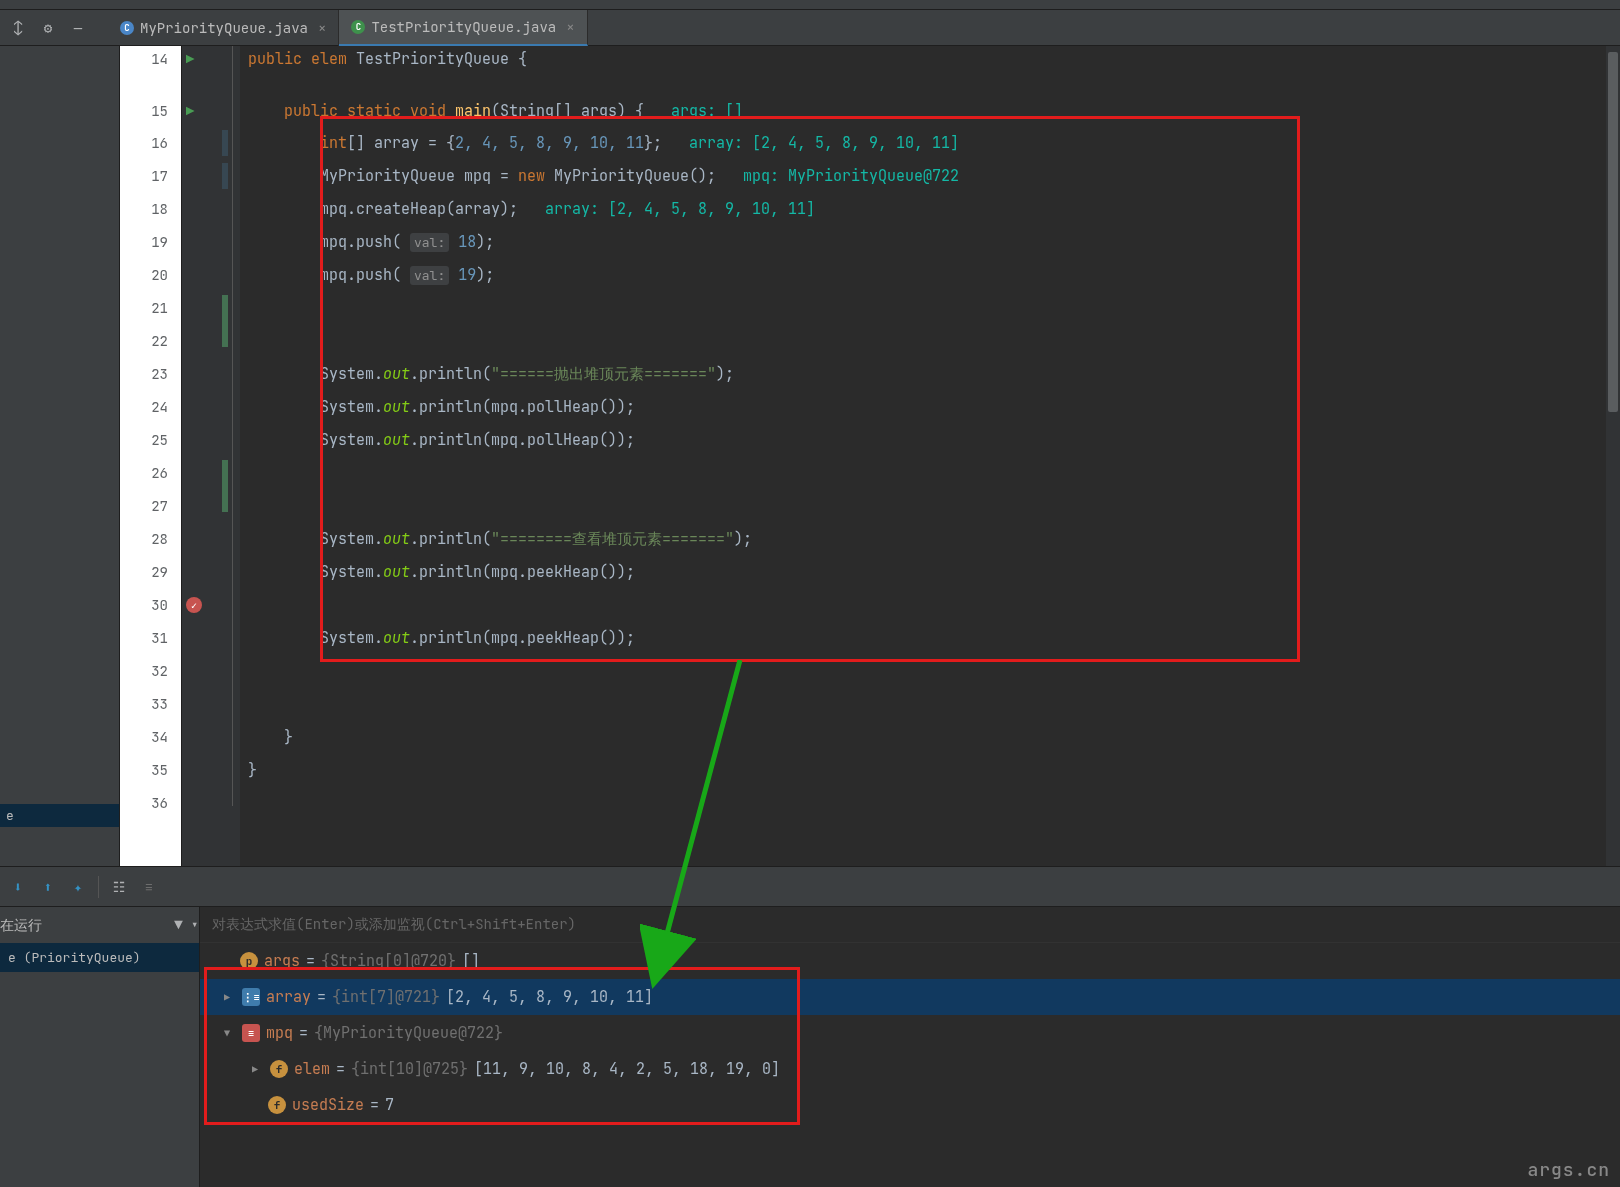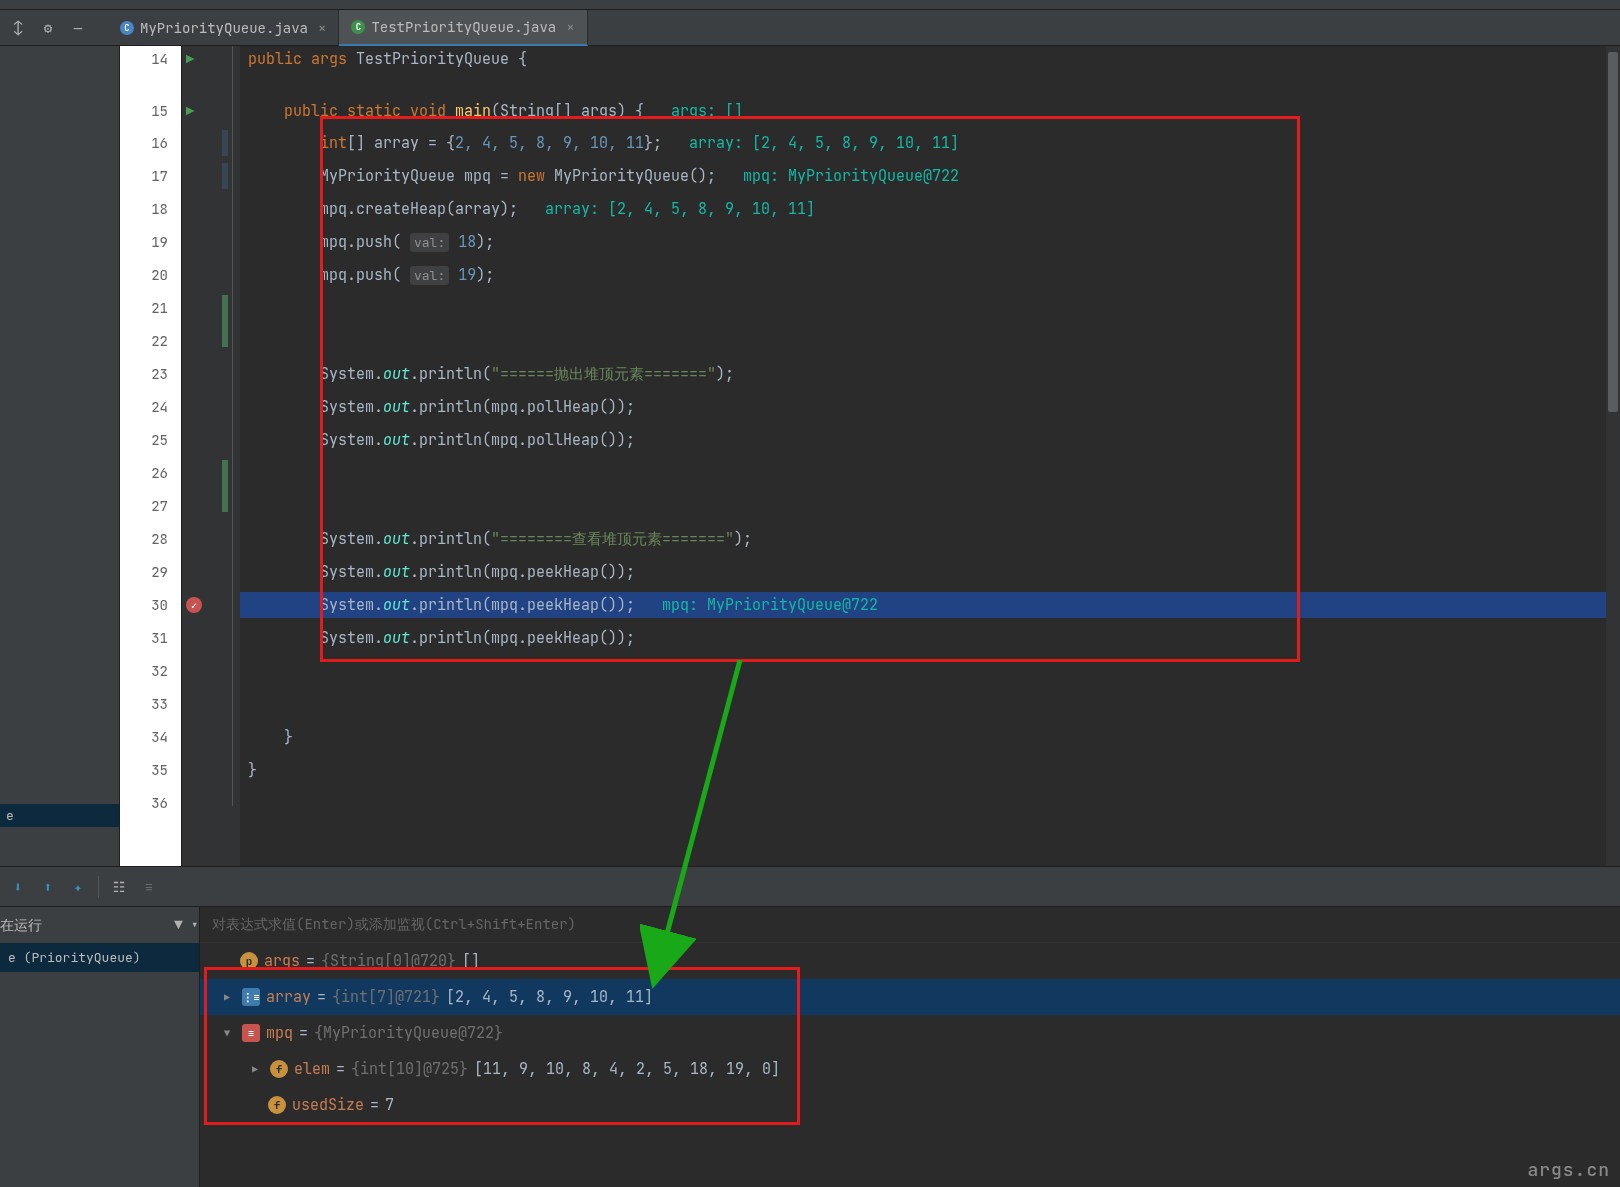--- a/index.html
+++ b/index.html
@@ -98,21 +98,21 @@
     white-space: pre;
     padding-left: 8px;
     font-size: 15px;
   }
   .code-line.current { background: #214283; }
   .kw { color: #cc7832; }
   .cls { color: #a9b7c6; }
   .str { color: #6a8759; }
   .num { color: #6897bb; }
   .hint { color: #14b8a6; }
-  .fld { color: #5eead4; font-style: italic; }
+  .fld { color: #84cc16; font-style: italic; }
   .param-hint { background:#3e4042; color:#909090; padding:1px 4px; border-radius:3px; font-size:13px;}
   .author { color:#787878; font-size:13px;}
   .bp-icon { position:absolute; width:16px; height:16px; background:#c75450; border-radius:50%; left:4px; display:flex; align-items:center; justify-content:center;}
   .bp-icon::after { content:"✓"; color:white; font-size:10px;}
   .red-box { position:absolute; border:3px solid #e21c1c; pointer-events:none;}
   .green-arrow { position:absolute; pointer-events:none;}
   .diff-marker { position:absolute; width:6px; height:26px; }
   .diff-green { background:#447152; }
   .diff-blue { background:#374752;}
 
@@ -246,33 +246,32 @@
     <div class="run-arrow" style="top:0px">▶</div>
     <div class="run-arrow" style="top:52px">▶</div>
     <div class="bp-icon" style="top:551px"></div>
     <div class="diff-marker diff-blue" style="top:84px; left:40px;"></div>
     <div class="diff-marker diff-blue" style="top:117px; left:40px;"></div>
     <div class="diff-marker diff-green" style="top:249px; left:40px; height:52px;"></div>
     <div class="diff-marker diff-green" style="top:414px; left:40px; height:52px;"></div>
     <div class="fold-line" style="left:50px; top:0; height:760px;"></div>
   </div>
   <div class="code-area">
-    <div class="code-line" style="top:0px"><span class="kw">public args</span> <span class="cls">TestPriorityQueue</span> {</div>
+    <div class="code-line" style="top:0px"><span class="kw">public elem</span> <span class="cls">TestPriorityQueue</span> {</div>
     <div class="code-line" style="top:52px">    <span class="kw">public static void</span> <span style="color:#ffc66d">main</span>(String[] args) {   <span class="hint">args: []</span></div>
     <div class="code-line" style="top:84px">        <span class="kw">int</span>[] array = {<span class="num">2, 4, 5, 8, 9, 10, 11</span>};   <span class="hint">array: [2, 4, 5, 8, 9, 10, 11]</span></div>
     <div class="code-line" style="top:117px">        MyPriorityQueue mpq = <span class="kw">new</span> MyPriorityQueue();   <span class="hint">mpq: MyPriorityQueue@722</span></div>
     <div class="code-line" style="top:150px">        mpq.createHeap(array);   <span class="hint">array: [2, 4, 5, 8, 9, 10, 11]</span></div>
     <div class="code-line" style="top:183px">        mpq.push( <span class="param-hint">val:</span><span class="num"> 18</span>);</div>
     <div class="code-line" style="top:216px">        mpq.push( <span class="param-hint">val:</span><span class="num"> 19</span>);</div>
     <div class="code-line" style="top:315px">        System.<span class="fld">out</span>.println(<span class="str">"======抛出堆顶元素======="</span>);</div>
     <div class="code-line" style="top:348px">        System.<span class="fld">out</span>.println(mpq.pollHeap());</div>
     <div class="code-line" style="top:381px">        System.<span class="fld">out</span>.println(mpq.pollHeap());</div>
     <div class="code-line" style="top:480px">        System.<span class="fld">out</span>.println(<span class="str">"========查看堆顶元素======="</span>);</div>
     <div class="code-line" style="top:513px">        System.<span class="fld">out</span>.println(mpq.peekHeap());</div>
-    <div class="code-line current" style="top:546px">        System.<span class="fld">out</span>.println(mpq.peekHeap());   <span class="hint">mpq: MyPriorityQueue@722</span></div>
     <div class="code-line" style="top:579px">        System.<span class="fld">out</span>.println(mpq.peekHeap());</div>
     <div class="code-line" style="top:678px">    }</div>
     <div class="code-line" style="top:711px">}</div>
 
     <div class="red-box" style="left:80px; top:70px; width:980px; height:546px;"></div>
 
     <div class="scrollbar-track">
       <div class="scrollbar-thumb" style="top:6px; height:360px;"></div>
     </div>
   </div>

